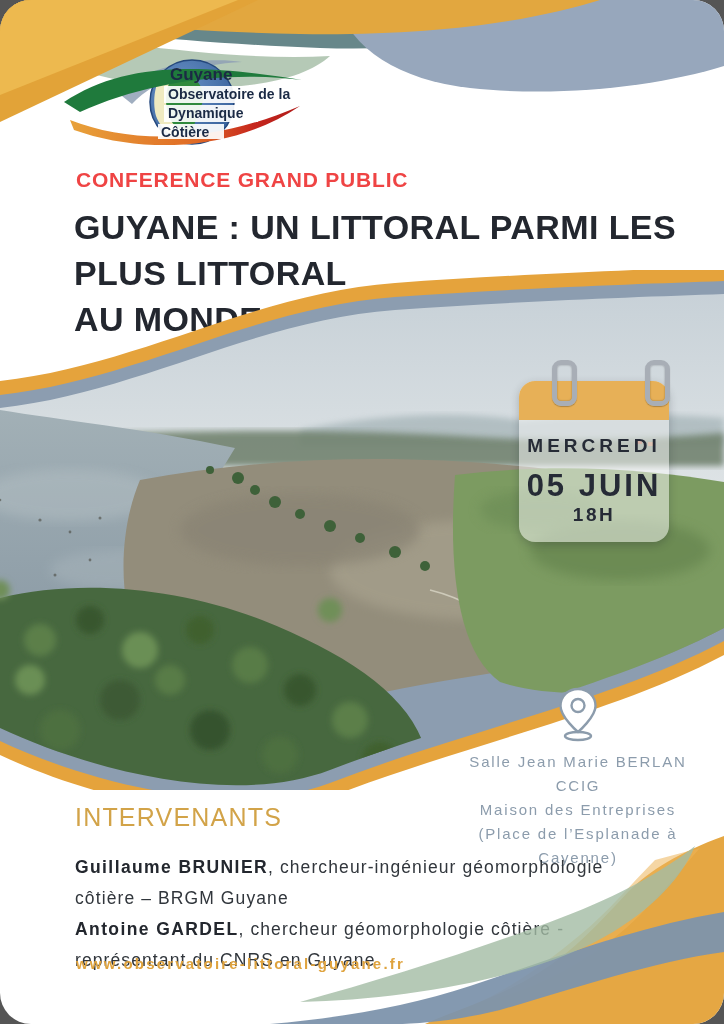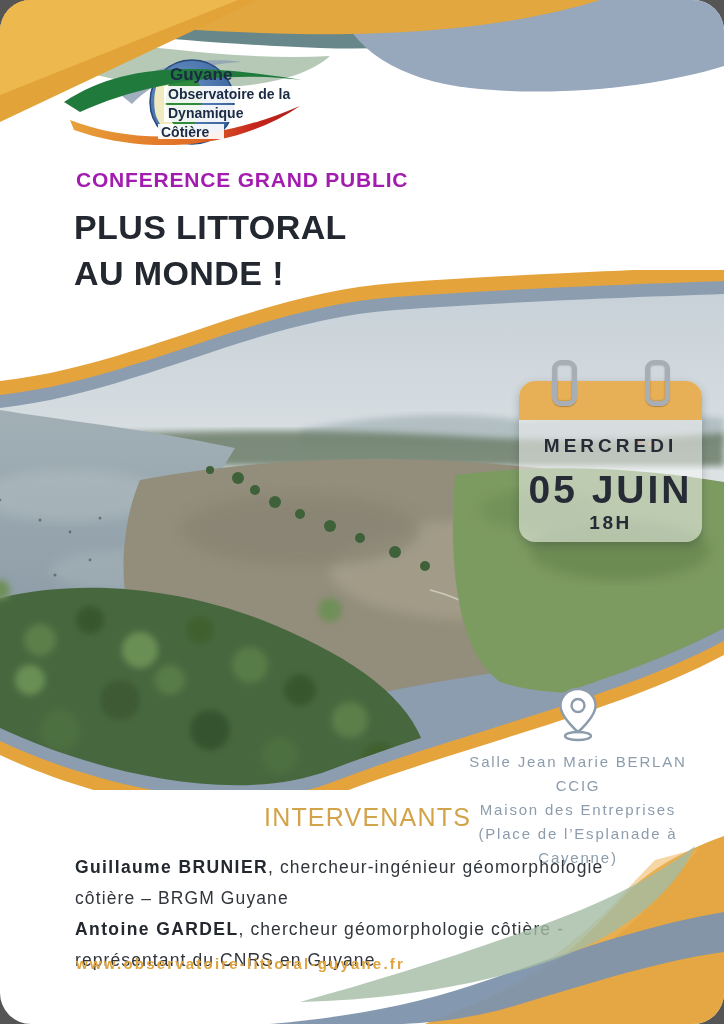--- a/index.html
+++ b/index.html
@@ -8,59 +8,59 @@
     background:#ffffff;overflow:hidden;
     font-family:Liberation Sans, sans-serif;
     border-radius:31px;
   }
   svg{display:block;}
   .abs{position:absolute;}
 
   
   .kicker{
     position:absolute;left:76px;top:168px;
-    font-size:21px;font-weight:700;letter-spacing:.8px;color:#a21caf;
+    font-size:21px;font-weight:700;letter-spacing:.8px;color:#ef4444;
   }
   .title{
     position:absolute;left:74px;top:204px;width:620px;
     font-size:34px;font-weight:800;color:#23272F;line-height:46px;letter-spacing:.4px;
   }
 
   
-  .calendar{position:absolute;left:519px;top:360px;width:150px;height:182px;padding-left:33px;}
+  .calendar{position:absolute;left:519px;top:360px;width:150px;height:182px;}
   .ring{
     position:absolute;top:0;width:15px;height:36px;
     border:5px solid #A8AEB6;border-radius:9px;background:transparent;
     box-shadow:inset 0 0 2px rgba(0,0,0,.35), 0 1px 1px rgba(0,0,0,.25);
     z-index:3;
   }
   .ring.left{left:33px;} .ring.right{left:126px;}
   .card{
     position:absolute;left:0;right:0;top:21px;bottom:0;
     border-radius:16px;overflow:hidden;
     background:rgba(250,250,250,.52);
     box-shadow:0 3px 8px rgba(30,35,45,.25);
     z-index:2;
   }
   .card-header{height:39px;background:#E7B057;}
   .card-body{text-align:center;color:#262B36;padding-top:15px;}
   .cal-day{font-size:19px;font-weight:700;letter-spacing:4px;}
-  .cal-date{font-size:39px;font-weight:800;letter-spacing:3px;margin-top:11px;}
+  .cal-date{font-size:31px;font-weight:800;letter-spacing:3px;margin-top:11px;}
   .cal-time{font-size:19px;font-weight:700;letter-spacing:2.5px;}
 
   
   .location{position:absolute;left:428px;top:686px;width:300px;text-align:center;}
   .location .pin{margin:0 auto 8px auto;}
   .loc-line{font-size:15px;color:#8C9CAC;letter-spacing:1.8px;line-height:24px;}
 
   
   .speakers{position:absolute;left:75px;top:803px;width:585px;}
   .speakers h2{
     margin:0 0 20px 0;font-size:25px;font-weight:400;
-    letter-spacing:1.2px;color:#D2A348;text-align:center;
+    letter-spacing:1.2px;color:#D2A348;
   }
   .speaker{margin:0;font-size:17.5px;color:#31363C;letter-spacing:1.1px;line-height:31px;font-weight:400;}
   .speaker strong{font-weight:700;color:#23272E;letter-spacing:1.4px;text-align:center;}
 
   .website{
     position:absolute;left:76px;top:955px;
     font-size:15px;font-weight:700;color:#DFA33E;letter-spacing:2.2px;
     text-decoration:none;
   }
 </style>
@@ -101,20 +101,21 @@
     <rect x="102" y="55" width="94" height="17" fill="#ffffff" opacity="0.92"></rect>
     <rect x="96" y="74" width="66" height="15" fill="#ffffff" opacity="0.92"></rect>
     <text x="108" y="30" font-size="17" font-weight="bold" fill="#1B2A45">Guyane</text>
     <text x="106" y="49" font-size="14" font-weight="bold" fill="#1B2A45">Observatoire de la</text>
     <text x="106" y="68" font-size="14" font-weight="bold" fill="#1B2A45">Dynamique</text>
     <text x="99" y="87" font-size="14" font-weight="bold" fill="#1B2A45">Côtière</text>
   </svg>
 
   <div class="kicker">CONFERENCE GRAND PUBLIC</div>
   <div class="title">
+    <div>GUYANE : UN LITTORAL PARMI LES</div>
     <div>PLUS LITTORAL</div>
     <div>AU MONDE !</div>
   </div>
 
   <svg class="abs" style="left:0;top:270px;" width="724" height="520" viewBox="0 0 724 520">
     <defs>
       <linearGradient id="sky" x1="0" y1="0" x2="0" y2="1">
         <stop offset="0" stop-color="#C5CFD6"></stop>
           <stop offset="1" stop-color="#DFE4E6"></stop>
       </linearGradient>

